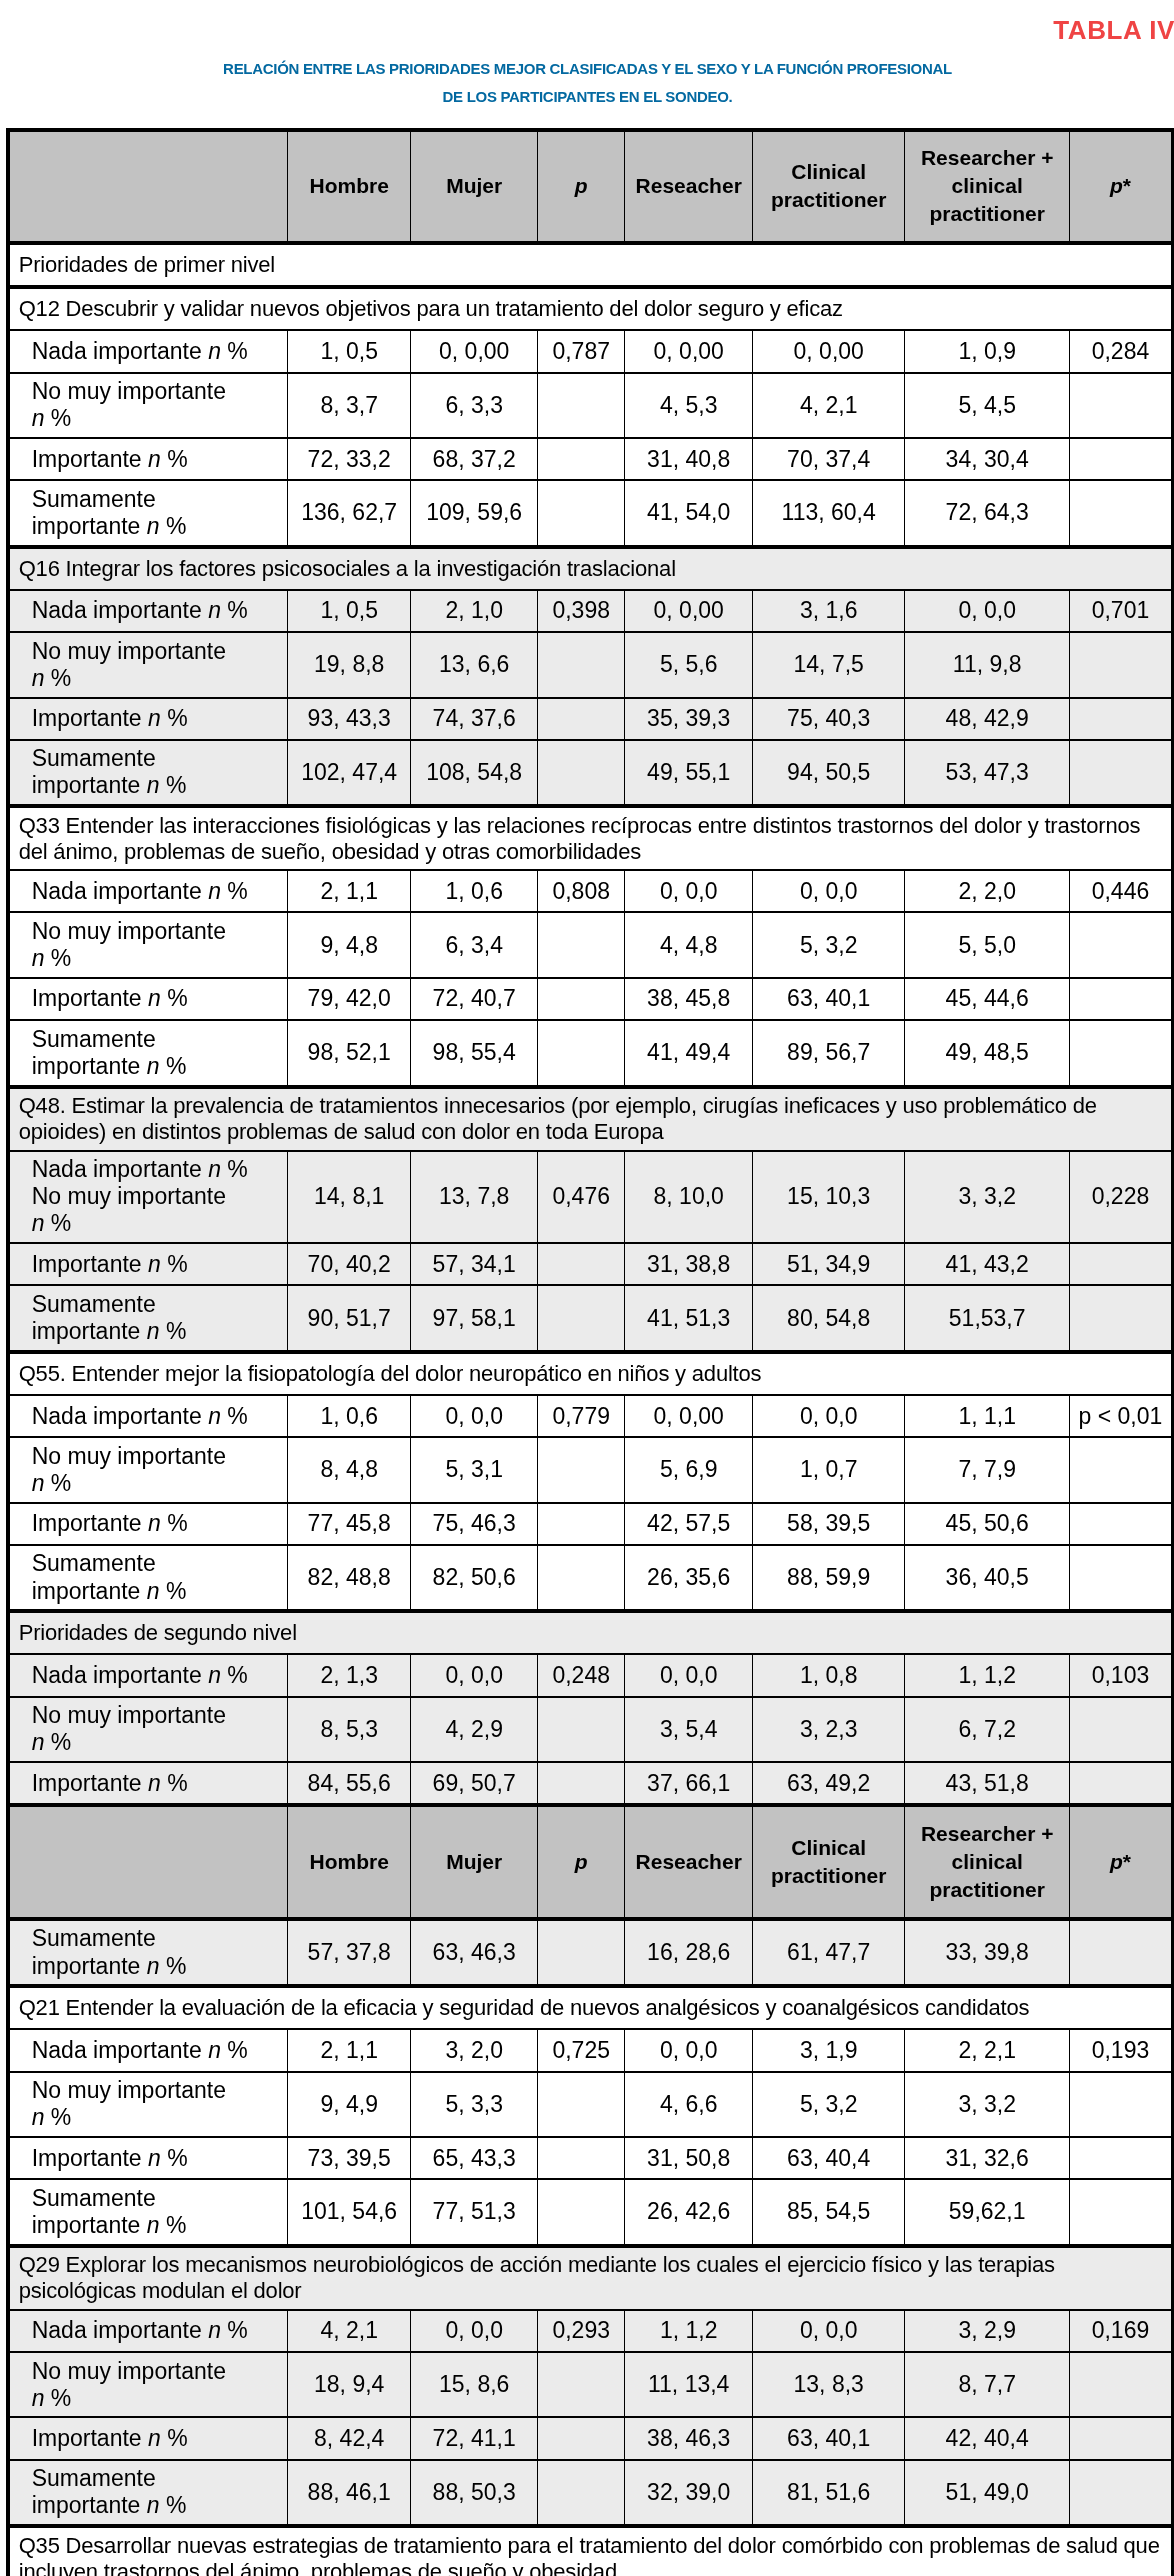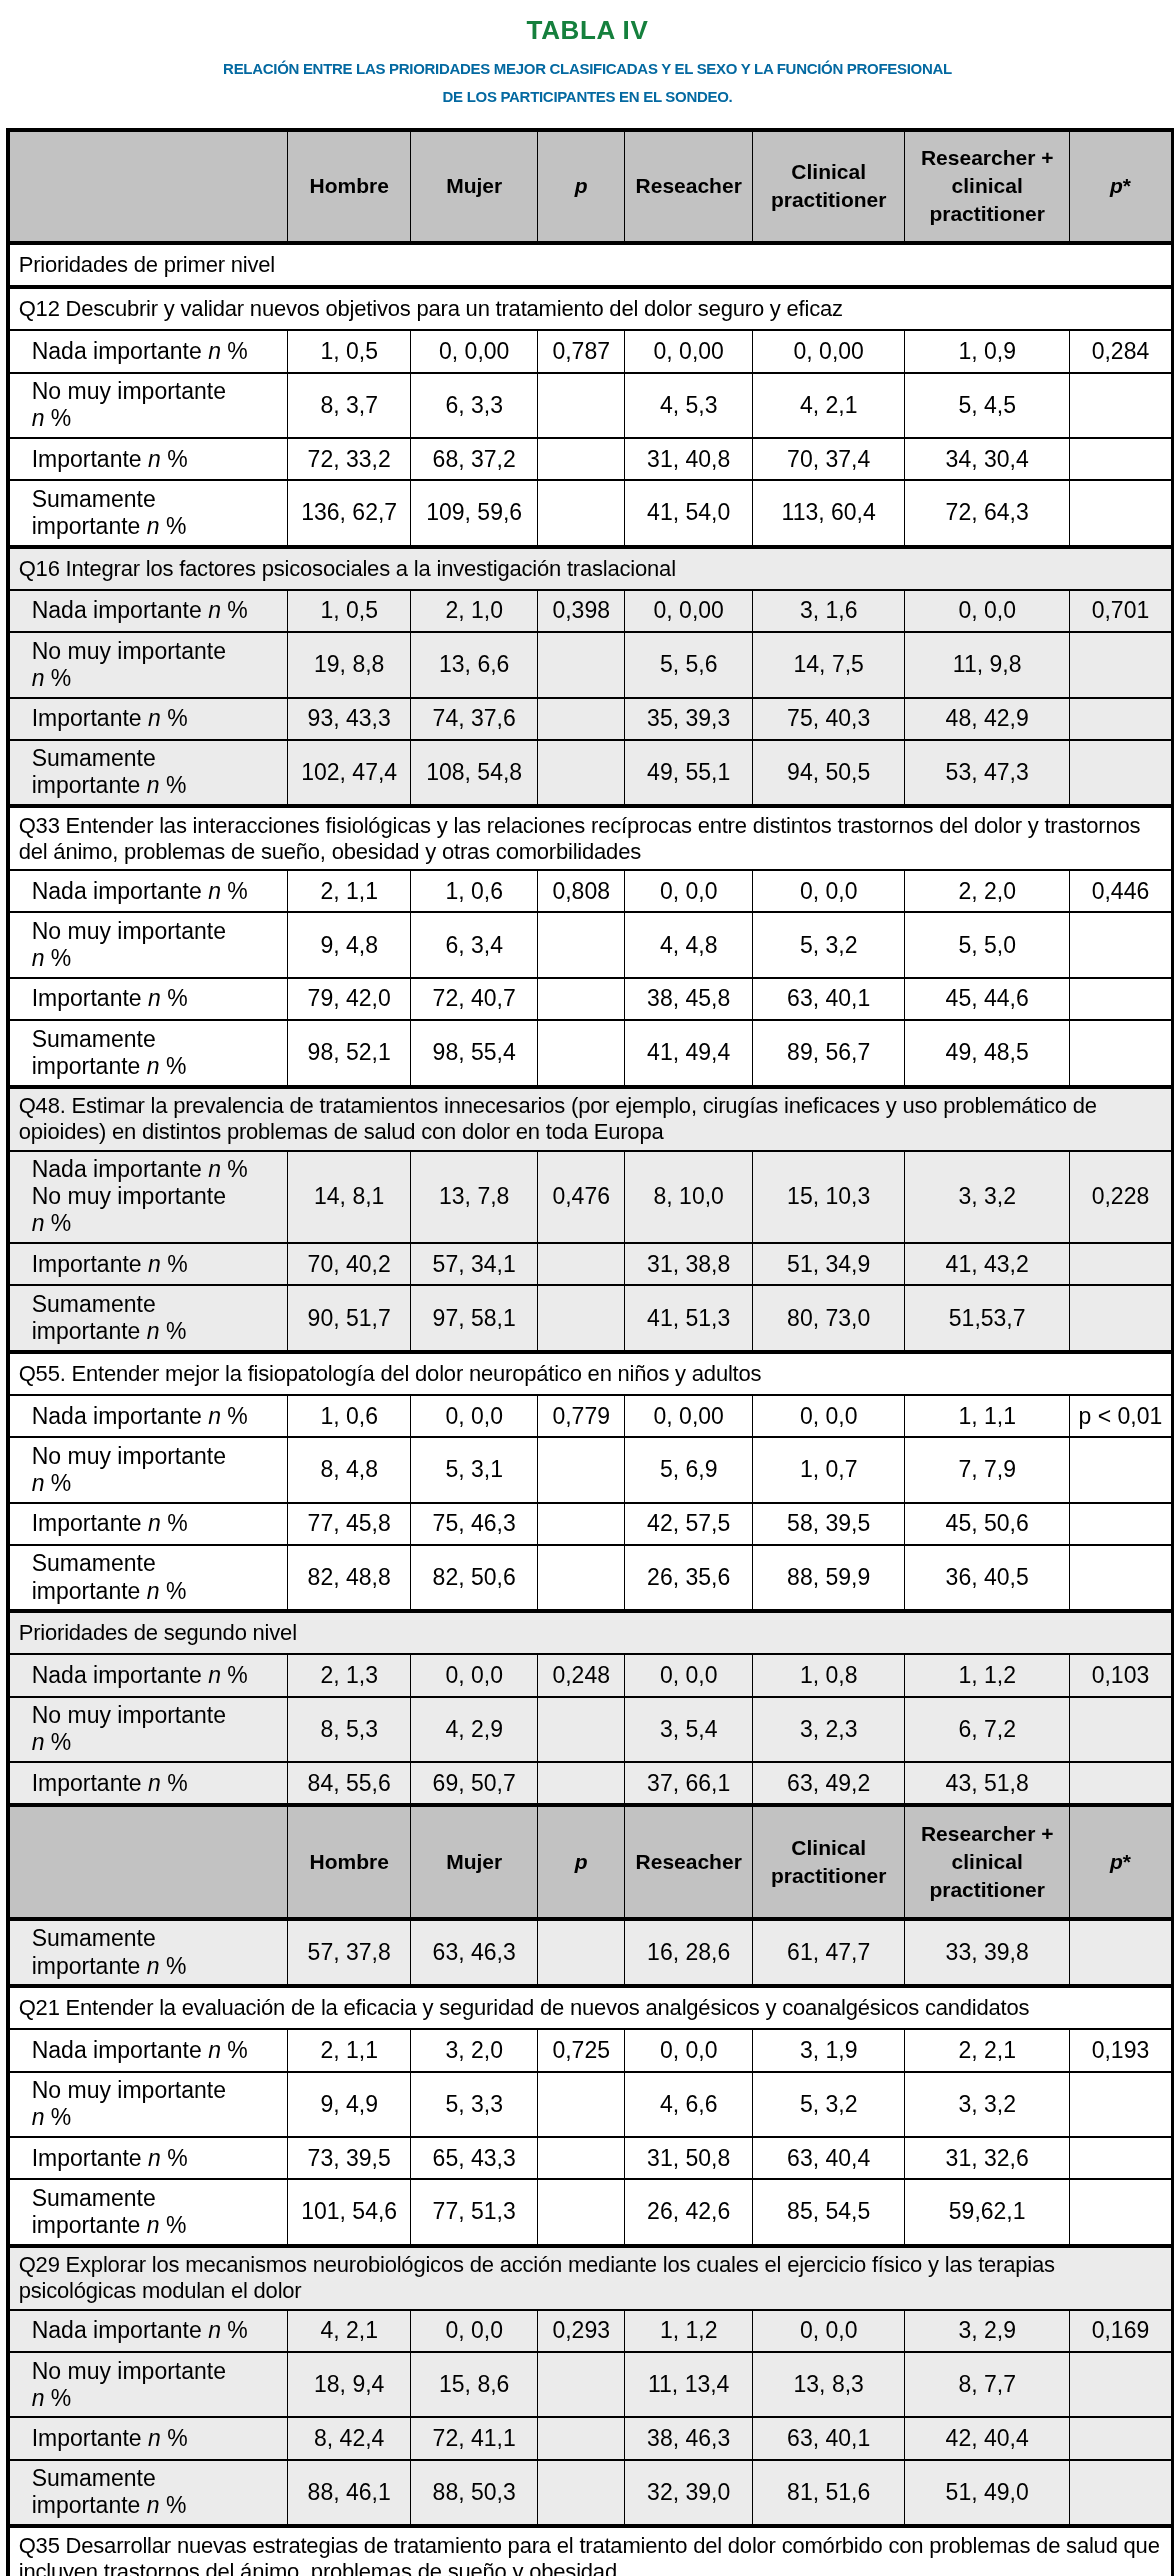--- a/index.html
+++ b/index.html
@@ -9,25 +9,25 @@
   }
   html,body{margin:0;padding:0;background:#ffffff;}
   body{
     width:1175px;
     font-family:"Liberation Sans", sans-serif;
     color:#000;
     -webkit-font-smoothing:antialiased;
   }
   .page{padding-top:15px;}
   .title{
-    text-align:center;
+    text-align:right;
     font-weight:bold;
     font-size:26px;
     letter-spacing:0.6px;
-    color:#15803d;
+    color:#ef4444;
   }
   .subtitle{
     text-align:center;
     font-weight:bold;
     font-size:15px;
     letter-spacing:-0.3px;
     line-height:1.85;
     margin-top:9px;
     color:#0369a1;
   }
@@ -264,21 +264,21 @@
           <td class="val">51, 34,9</td>
           <td class="val">41, 43,2</td>
           <td class="val"></td>
         </tr>
         <tr class="d g">
           <td class="lab">Sumamente<br>importante <i>n</i>&nbsp;%</td>
           <td class="val">90, 51,7</td>
           <td class="val">97, 58,1</td>
           <td class="val"></td>
           <td class="val">41, 51,3</td>
-          <td class="val">80, 73,0</td>
+          <td class="val">80, 54,8</td>
           <td class="val">51,53,7</td>
           <td class="val"></td>
         </tr>
         <tr class="q w">
           <td colspan="8">Q55. Entender mejor la fisiopatología del dolor neuropático en niños y adultos</td>
         </tr>
         <tr class="d w">
           <td class="lab">Nada importante <i>n</i>&nbsp;%</td>
           <td class="val">1, 0,6</td>
           <td class="val">0, 0,0</td>

